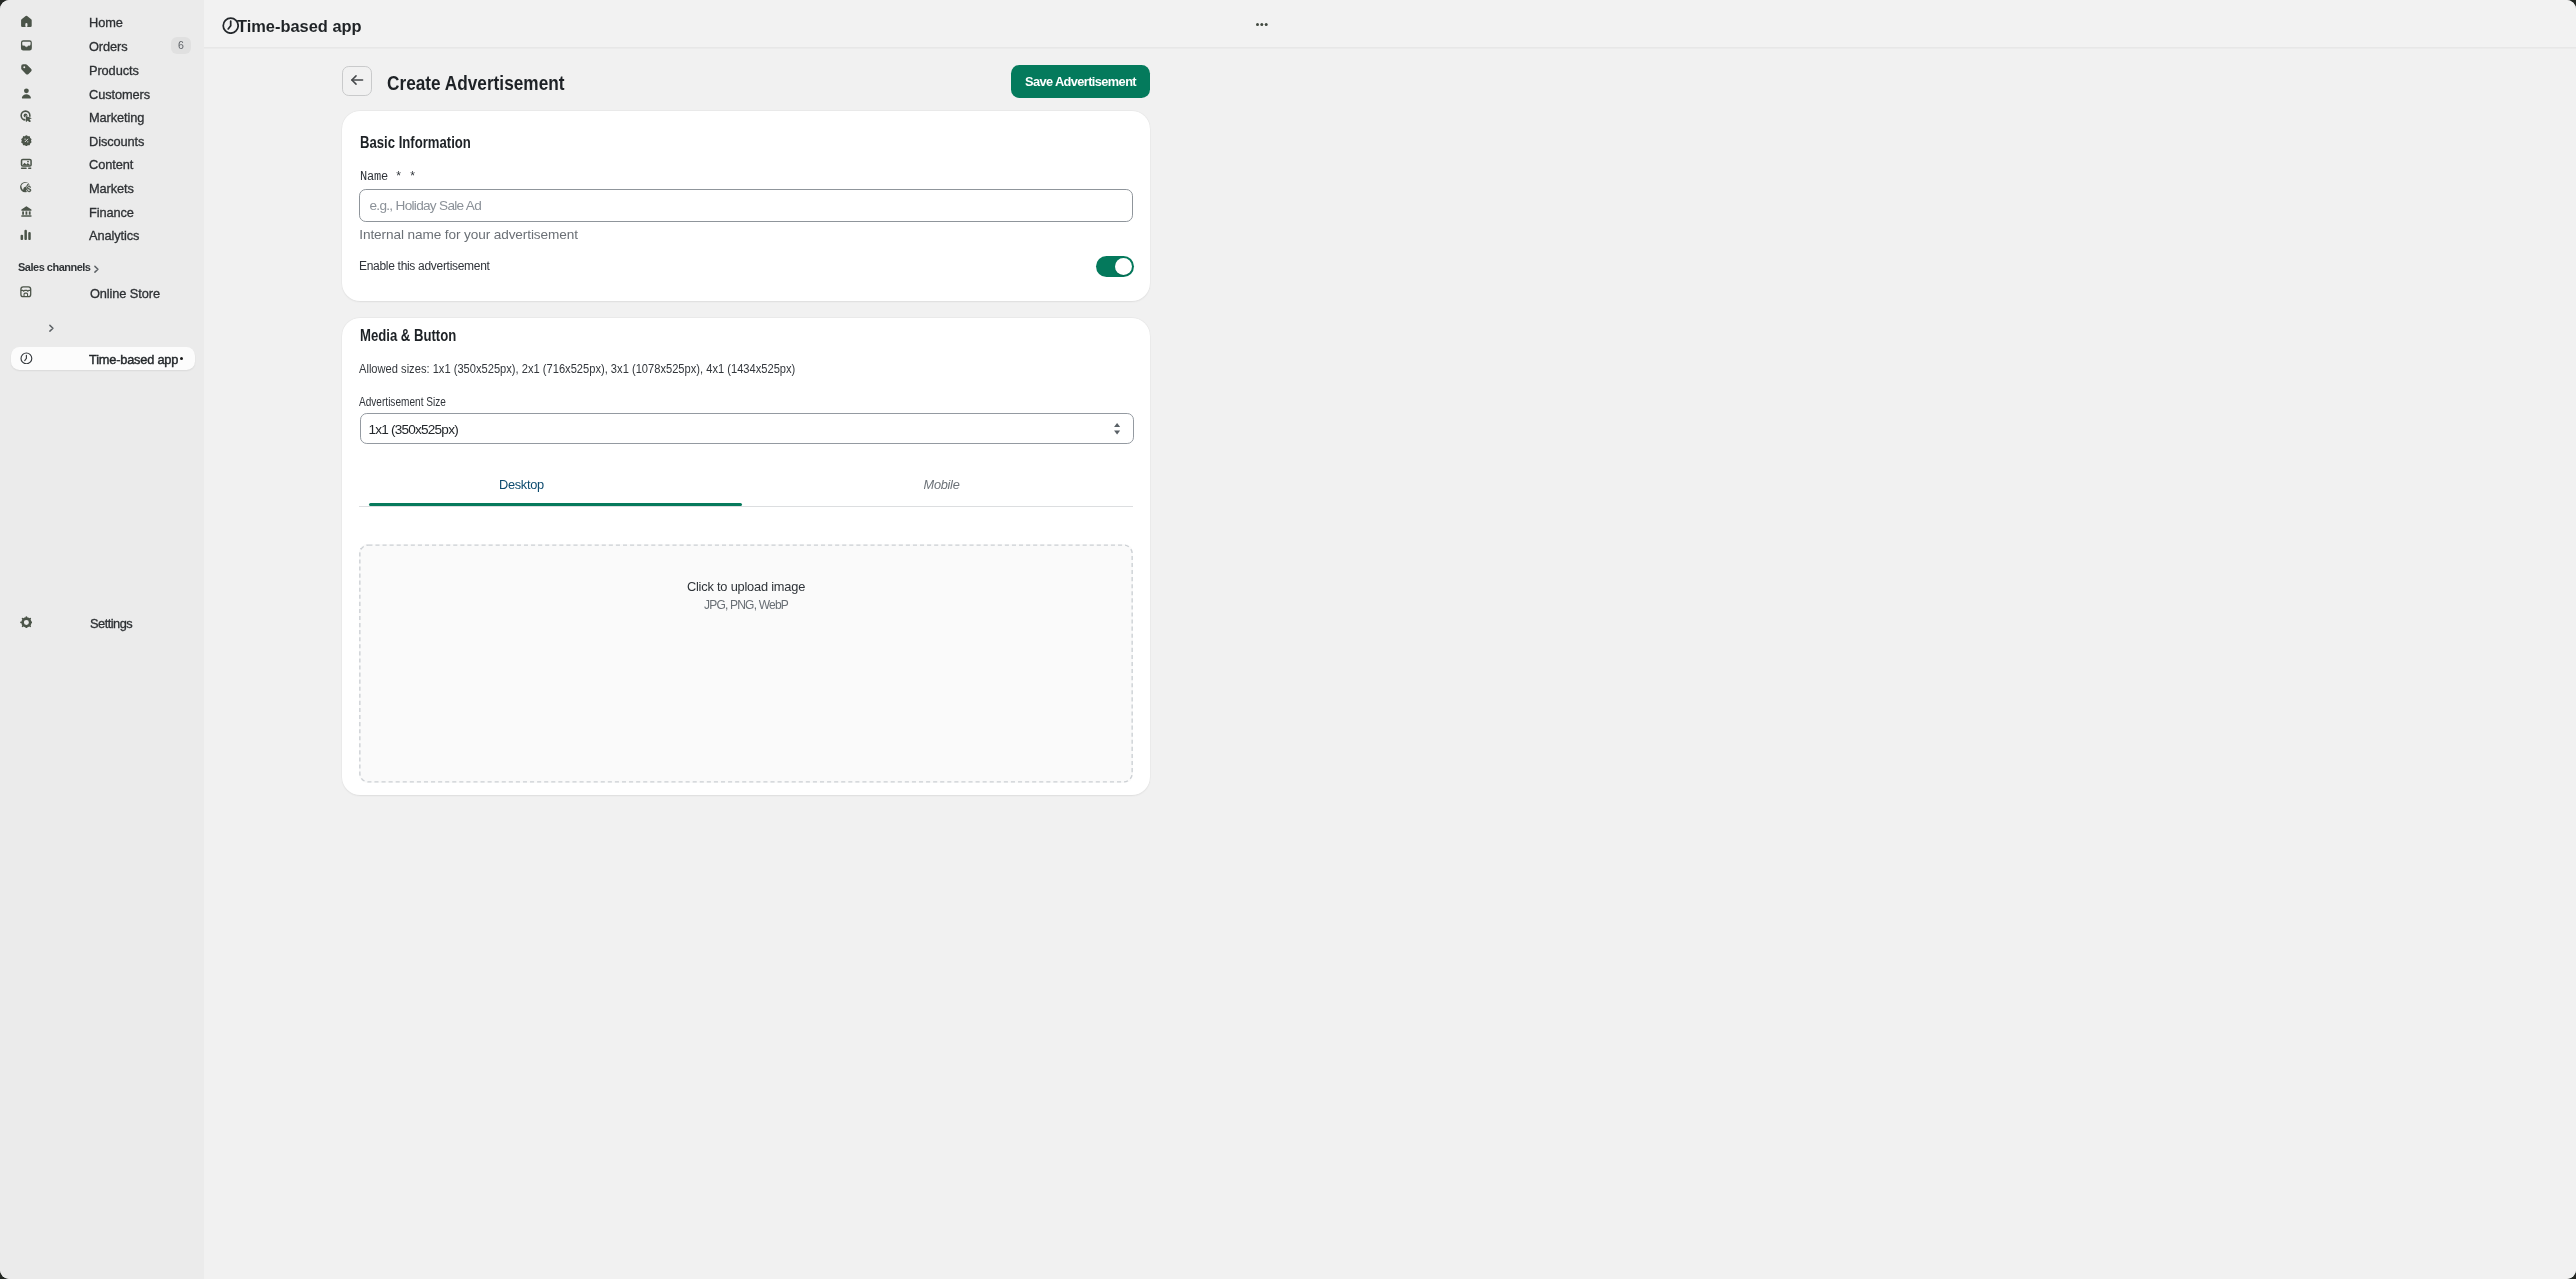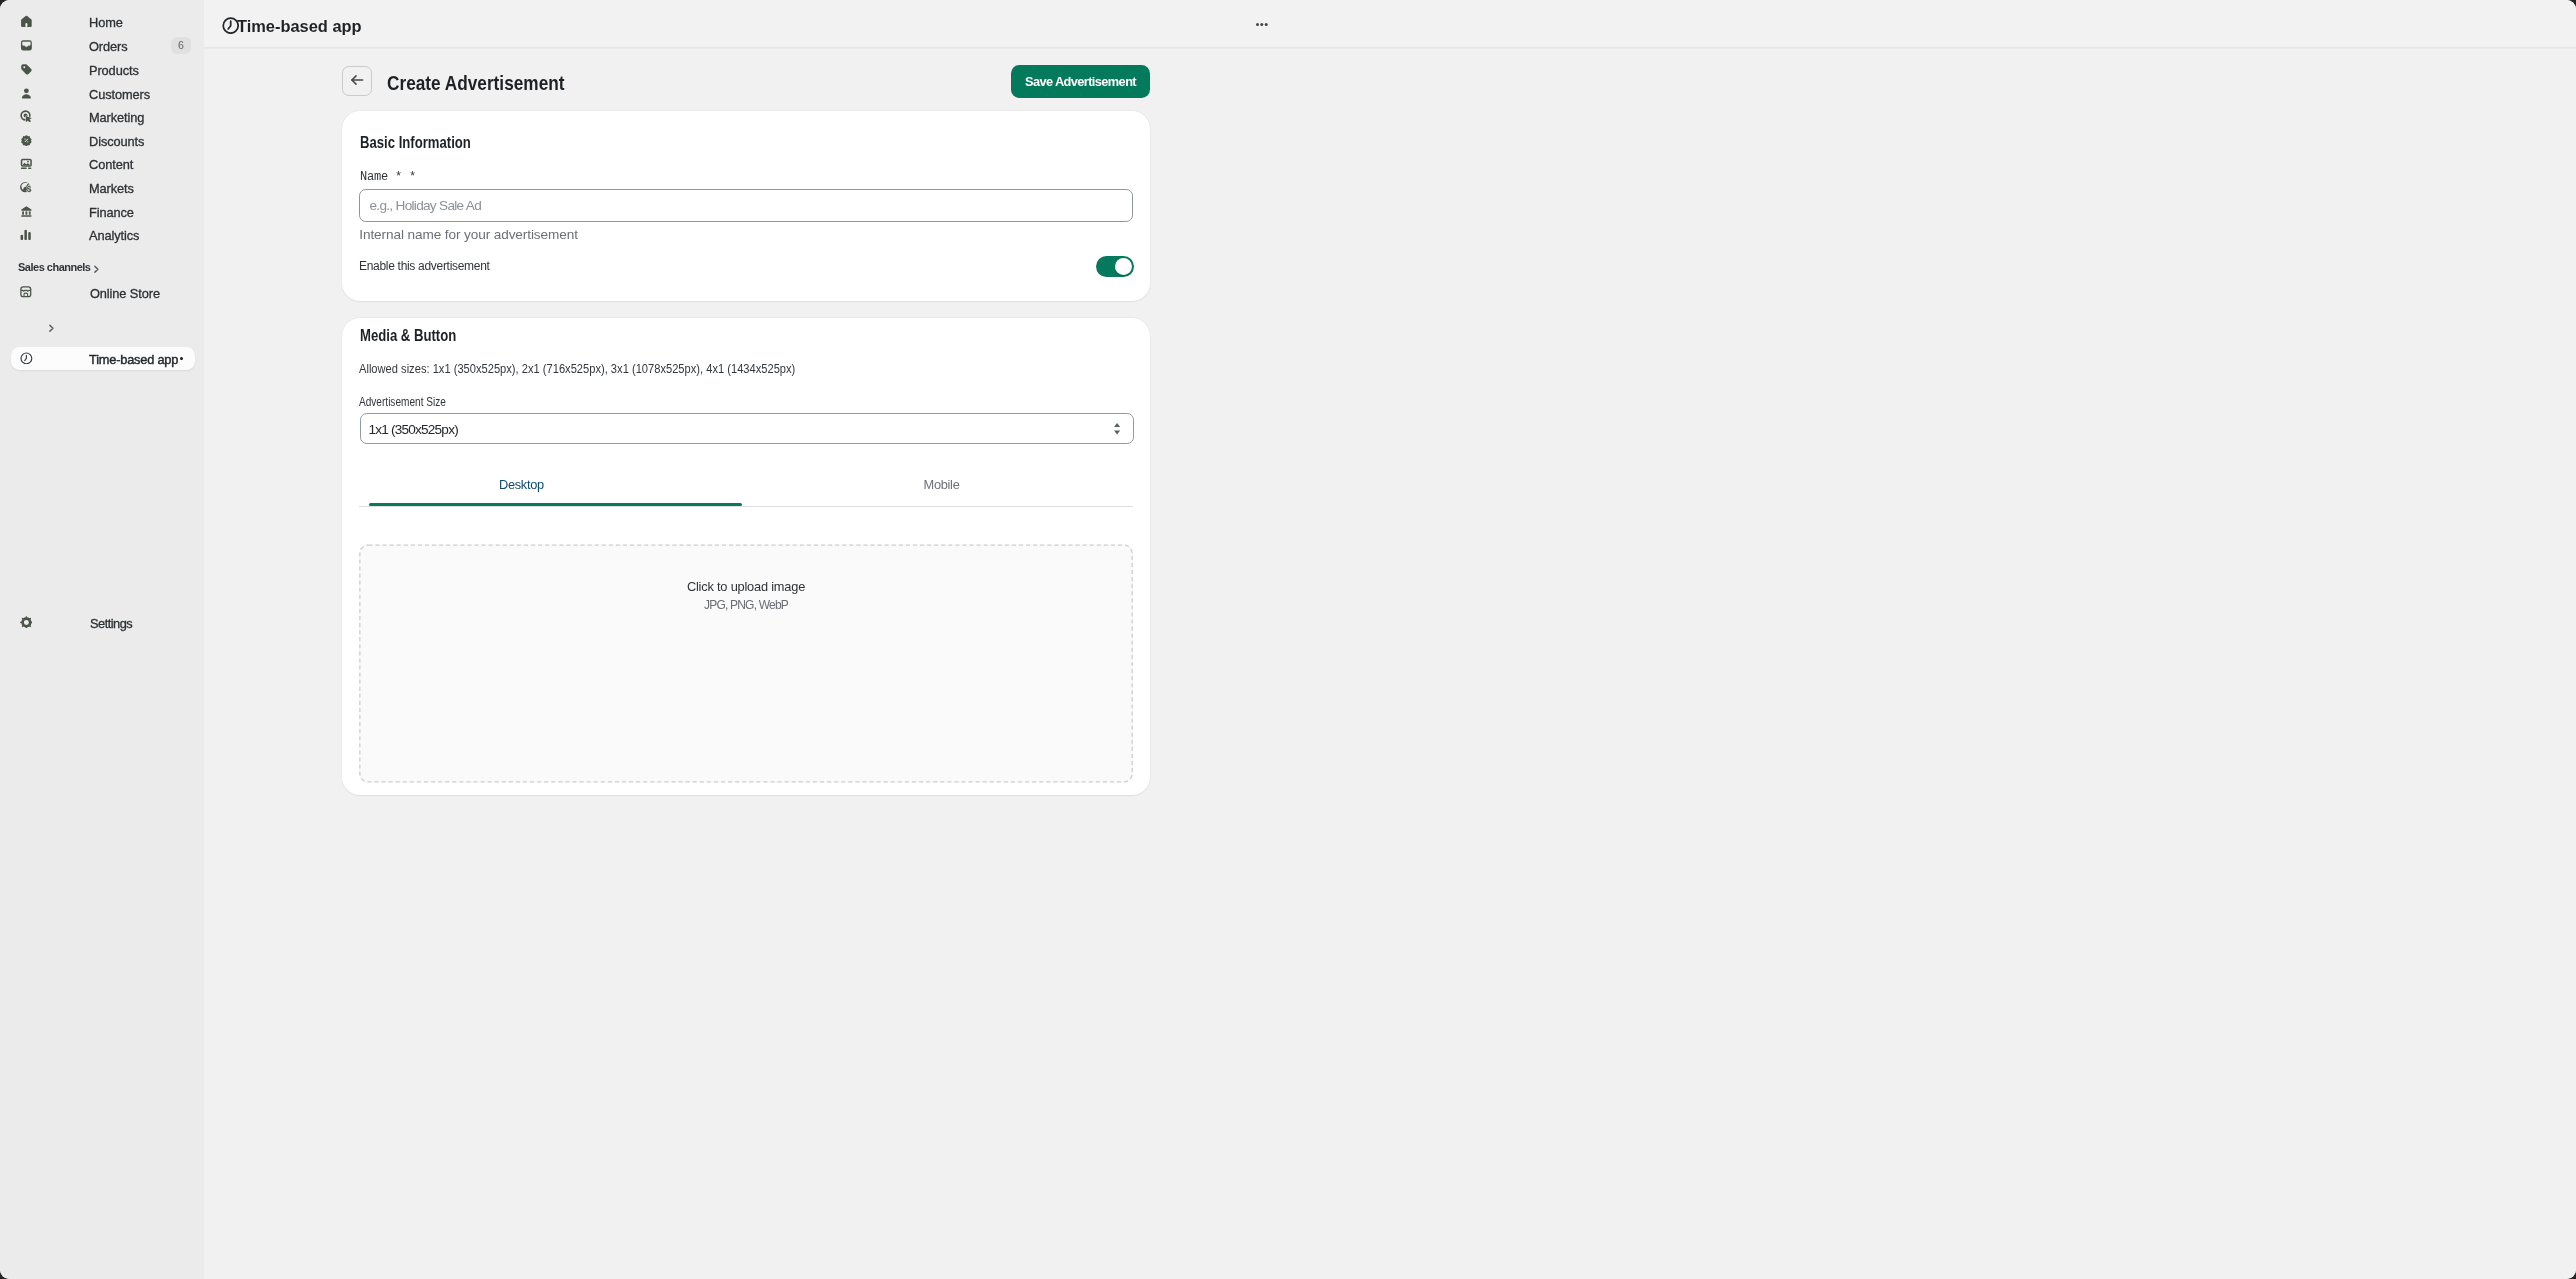--- a/index.html
+++ b/index.html
@@ -238,21 +238,21 @@
         <div class="seltext">1x1 (350x525px)</div>
         <svg class="abs" style="right:10.2px; top:7.7px;" width="10.2" height="13.6" viewBox="0 0 12 16">
             <g fill="#596066">
               <path d="M6 1.2 9.6 6H2.4z"></path>
               <path d="M6 14.8 2.4 10h7.2z"></path>
             </g>
           </svg>
       </div>
 
       <div class="tabtx" style="top:159px; left:157px; width:107px; text-align:left; color:#0c4a6e;">Desktop</div>
-      <div class="tabtx" style="top:159px; left:546px; width:107px; text-align:center; color:#6c7278;">Mobile</div>
+      <div class="tabtx" style="top:159px; left:546px; width:107px; text-align:center; color:#6c7278;font-style:italic;">Mobile</div>
       <div class="abs" style="left:17px; top:188px; width:774px; height:0.9px; background:#dcdee0;"></div>
       <div class="abs" style="left:27px; top:185px; width:373px; height:3.1px; border-radius:1.7px; background:#077a5c;"></div>
 
       <div class="lbl" style="top:202px; left:17.3px; font-size:13.6px; font-weight:700; letter-spacing:0; color:#0f172a;margin-top:26px;">Upload Media *</div>
       <div class="upload"></div>
       <svg class="abs" style="left:16.7px; top:226px;" width="774" height="239" viewBox="0 0 908.4 280">
           <rect x="1" y="1" width="906.4" height="278" rx="10" fill="none" stroke="#ccd0d4" stroke-width="1.6" stroke-dasharray="4.8 3.5"></rect>
         </svg>
       <div class="ctext" style="top:261px; font-size:12.8px; letter-spacing:-0.2px; color:#2e3338;">Click to upload image</div>
       <div class="ctext" style="top:280px; font-size:12px; letter-spacing:-0.8px; color:#686e74;">JPG, PNG, WebP</div>

